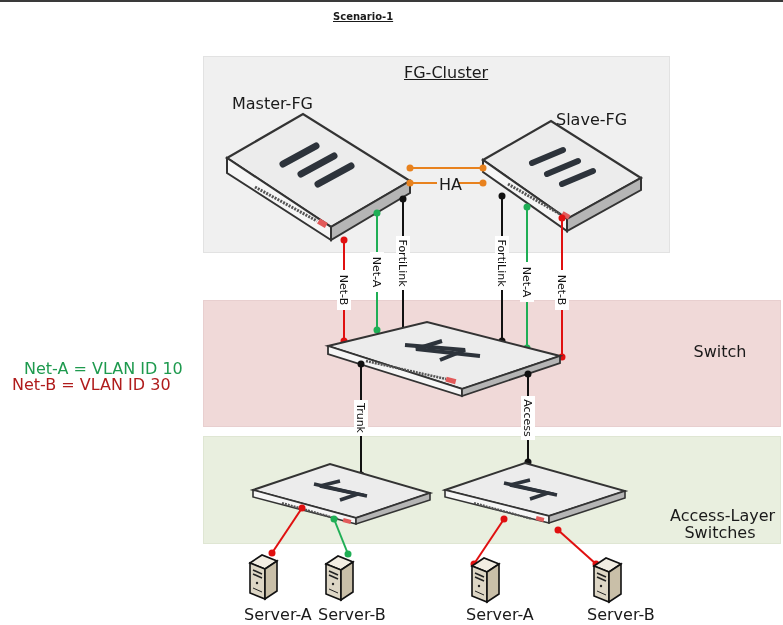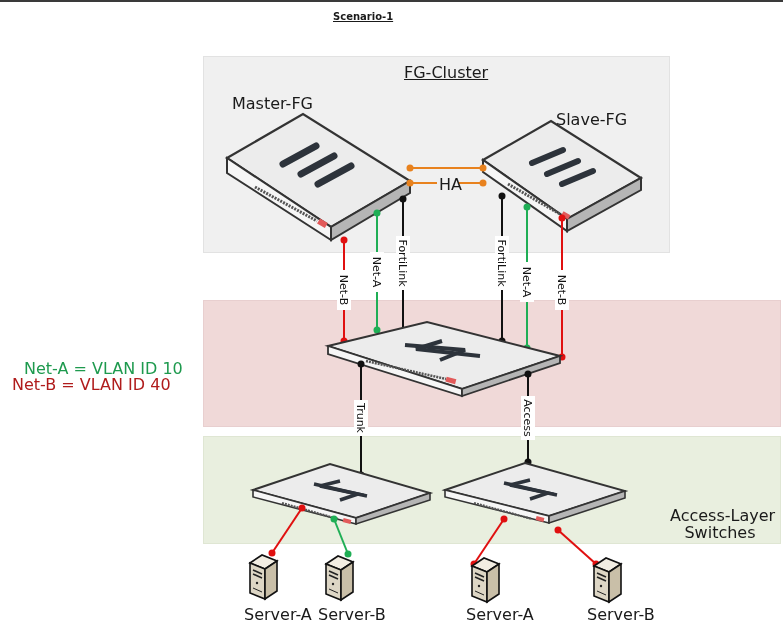--- a/index.html
+++ b/index.html
@@ -217,25 +217,26 @@
     </g>
   </g>
 </svg>
 
 <div class="txt underline" style="left:404px;top:63px;">FG-Cluster</div>
 <div class="txt" style="left:232px;top:94px;">Master-FG</div>
 <div class="txt" style="left:556px;top:110px;">Slave-FG</div>
 <div class="txt" style="left:439px;top:175px;">HA</div>
 
 <div class="txt center" style="left:660px;top:343px;width:120px;line-height:17px;">
+  <div>Switch</div>
 </div>
 <div class="txt center" style="left:670px;top:507px;width:100px;line-height:17px;">
   <div>Access-Layer</div>
   <div>Switches</div>
 </div>
 
 <div class="txt legend-a" style="left:24px;top:359px;">Net-A = VLAN ID 10</div>
-<div class="txt legend-b" style="left:12px;top:375px;">Net-B = VLAN ID 40</div>
+<div class="txt legend-b" style="left:12px;top:375px;">Net-B = VLAN ID 30</div>
 
 <div class="txt" style="left:244px;top:605px;">Server-A</div>
 <div class="txt" style="left:318px;top:605px;">Server-B</div>
 <div class="txt" style="left:466px;top:605px;">Server-A</div>
 <div class="txt" style="left:587px;top:605px;">Server-B</div>
 
 </body></html>

